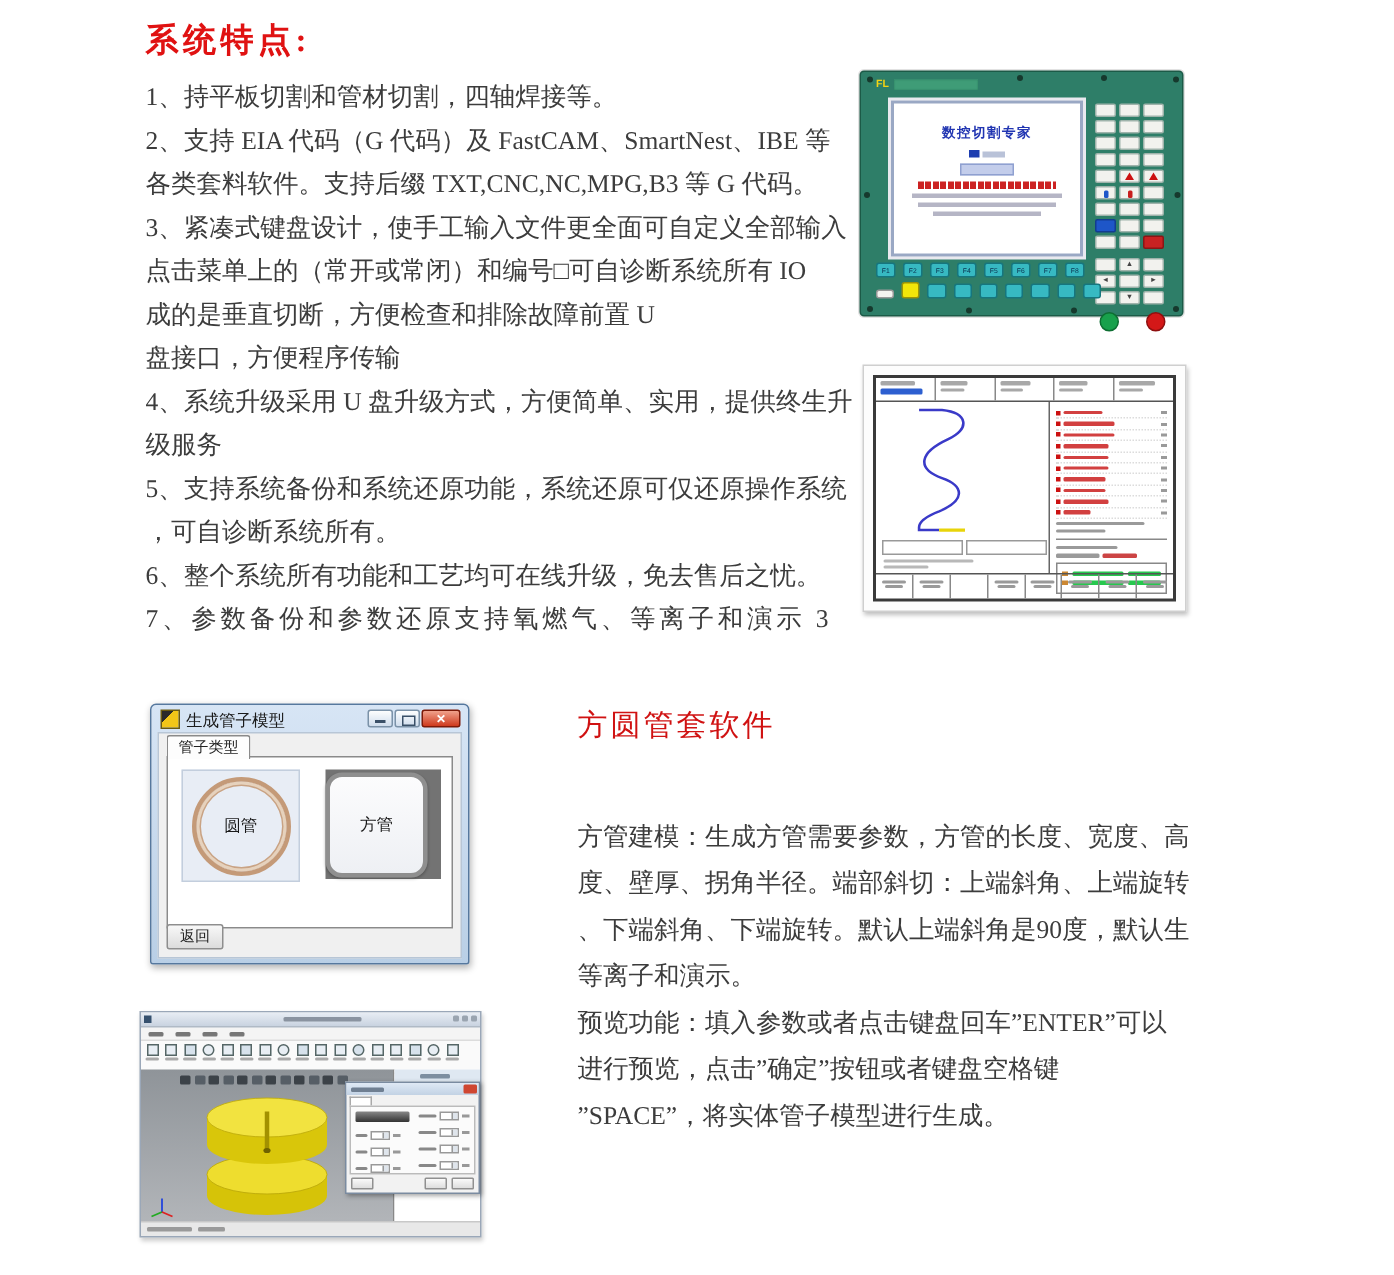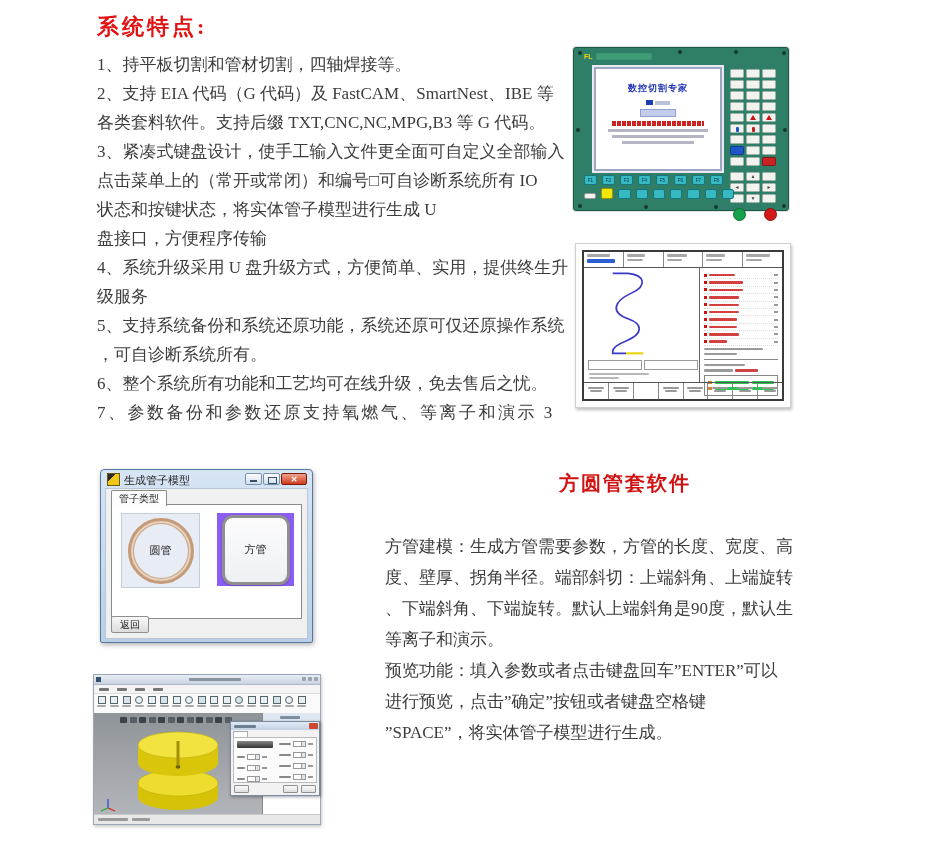--- a/index.html
+++ b/index.html
@@ -7,21 +7,21 @@
         font-family:"Liberation Serif","DejaVu Serif",serif;}
 
   
   .features{position:absolute;left:97px;top:12px;width:478px;}
   .features-heading{font-size:22px;font-weight:bold;color:#e01212;letter-spacing:3px;margin-bottom:8px;}
   .fline{font-size:17px;line-height:29px;color:#3c3c3c;white-space:nowrap;}
   .fline:last-child{letter-spacing:2.5px;}
 
   
   .pipe-soft{position:absolute;left:385px;top:470px;width:480px;}
-  .ps-heading{font-size:20px;font-weight:bold;color:#d01212;letter-spacing:2px;margin-bottom:5px;text-align:center;}
+  .ps-heading{font-size:20px;font-weight:normal;color:#d01212;letter-spacing:2px;margin-bottom:16px;}
   .ps-line{font-size:17px;line-height:31px;color:#3c3c3c;white-space:nowrap;}
   .ps-gap{height:29px;}
 
   
   .controller{position:absolute;left:573px;top:47px;width:214px;height:162px;background:#2e7e68;
               border:1px solid #1c5a47;border-radius:3px;box-shadow:0 0 0 1px #e2e2e2;}
   .screw{position:absolute;width:4px;height:4px;border-radius:50%;background:#16392d;}
   .ctl-brand{position:absolute;left:10px;top:5px;display:flex;gap:3px;align-items:center;}
   .ctl-brand-fl{color:#f5d312;font-size:7px;font-weight:bold;font-family:"Liberation Sans",sans-serif;}
   .ctl-brand-bar{width:56px;height:7px;background:#3f9c77;box-shadow:inset 0 0 1px #1d6b4e;}
@@ -109,22 +109,22 @@
   .pdlg-body{position:absolute;left:4px;right:4px;top:18px;bottom:3px;background:#f0f0f0;border:1px solid #b8c6d6;}
   .pdlg-tab{position:absolute;left:5px;top:1px;width:54px;height:15px;background:#fdfdfd;border:1px solid #8a8a8a;
             border-bottom:none;font-size:10px;text-align:center;line-height:15px;color:#222;z-index:2;
             border-radius:2px 2px 0 0;}
   .pdlg-content{position:absolute;left:5px;right:5px;top:15px;height:113px;background:#fff;border:1px solid #8a8a8a;}
   .tile-round{position:absolute;left:9px;top:8px;width:77px;height:73px;background:#e8edf5;border:1px solid #c3cedd;
               display:flex;align-items:center;justify-content:center;}
   .ring{width:60px;height:60px;border-radius:50%;border:3px solid #c49a78;
         box-shadow:inset 0 0 0 2px #e6d2bd, inset 0 0 0 3px #c9a384;}
   .tile-label{position:absolute;font-size:11px;color:#1a1a1a;}
-  .tile-square{position:absolute;left:105px;top:8px;width:77px;height:73px;background:#8b5cf6;
-               display:flex;align-items:center;justify-content:center;text-decoration:underline;}
+  .tile-square{position:absolute;left:105px;top:8px;width:77px;height:73px;background:#737373;
+               display:flex;align-items:center;text-decoration:underline;}
   .sqshape{width:62px;height:64px;border:3px solid #8f8f8f;border-radius:11px;
            background:linear-gradient(#fcfcfd,#eef0f4);box-shadow:0 1px 2px rgba(0,0,0,.25);
            display:flex;align-items:center;justify-content:center;}
   .back-btn{position:absolute;left:5px;bottom:5px;width:38px;height:17px;background:linear-gradient(#f8f8f8,#dcdcdc);
             border:1px solid #8e8e8e;border-radius:2px;font-size:10px;text-align:center;line-height:16px;color:#222;box-sizing:border-box;}
 
   
   .cad{position:absolute;left:93px;top:674px;width:226px;height:149px;background:#f4f4f4;border:1px solid #9aa7b8;
        box-shadow:1px 2px 3px rgba(0,0,0,.2);font-family:"Liberation Sans",sans-serif;}
   .cad-titlebar{height:9px;background:linear-gradient(#e8edf4,#c9d3e0);position:relative;border-bottom:1px solid #b0bac6;}
@@ -174,21 +174,21 @@
 <div id="root">
 
   <div class="features">
     <div class="features-heading">系统特点:</div>
     <div id="features-lines">
         <div class="fline">1、持平板切割和管材切割，四轴焊接等。</div>
         <div class="fline">2、支持 EIA 代码（G 代码）及 FastCAM、SmartNest、IBE 等</div>
         <div class="fline">各类套料软件。支持后缀 TXT,CNC,NC,MPG,B3 等 G 代码。</div>
         <div class="fline">3、紧凑式键盘设计，使手工输入文件更全面可自定义全部输入</div>
         <div class="fline">点击菜单上的（常开或常闭）和编号□可自诊断系统所有 IO</div>
-        <div class="fline">状态和按键状态，将实体管子模型进行生成 U</div>
+        <div class="fline">成的是垂直切断，方便检查和排除故障前置 U</div>
         <div class="fline">盘接口，方便程序传输</div>
         <div class="fline">4、系统升级采用 U 盘升级方式，方便简单、实用，提供终生升</div>
         <div class="fline">级服务</div>
         <div class="fline">5、支持系统备份和系统还原功能，系统还原可仅还原操作系统</div>
         <div class="fline">，可自诊断系统所有。</div>
         <div class="fline">6、整个系统所有功能和工艺均可在线升级，免去售后之忧。</div>
         <div class="fline">7、参数备份和参数还原支持氧燃气、等离子和演示 3</div>
       </div>
   </div>
 

